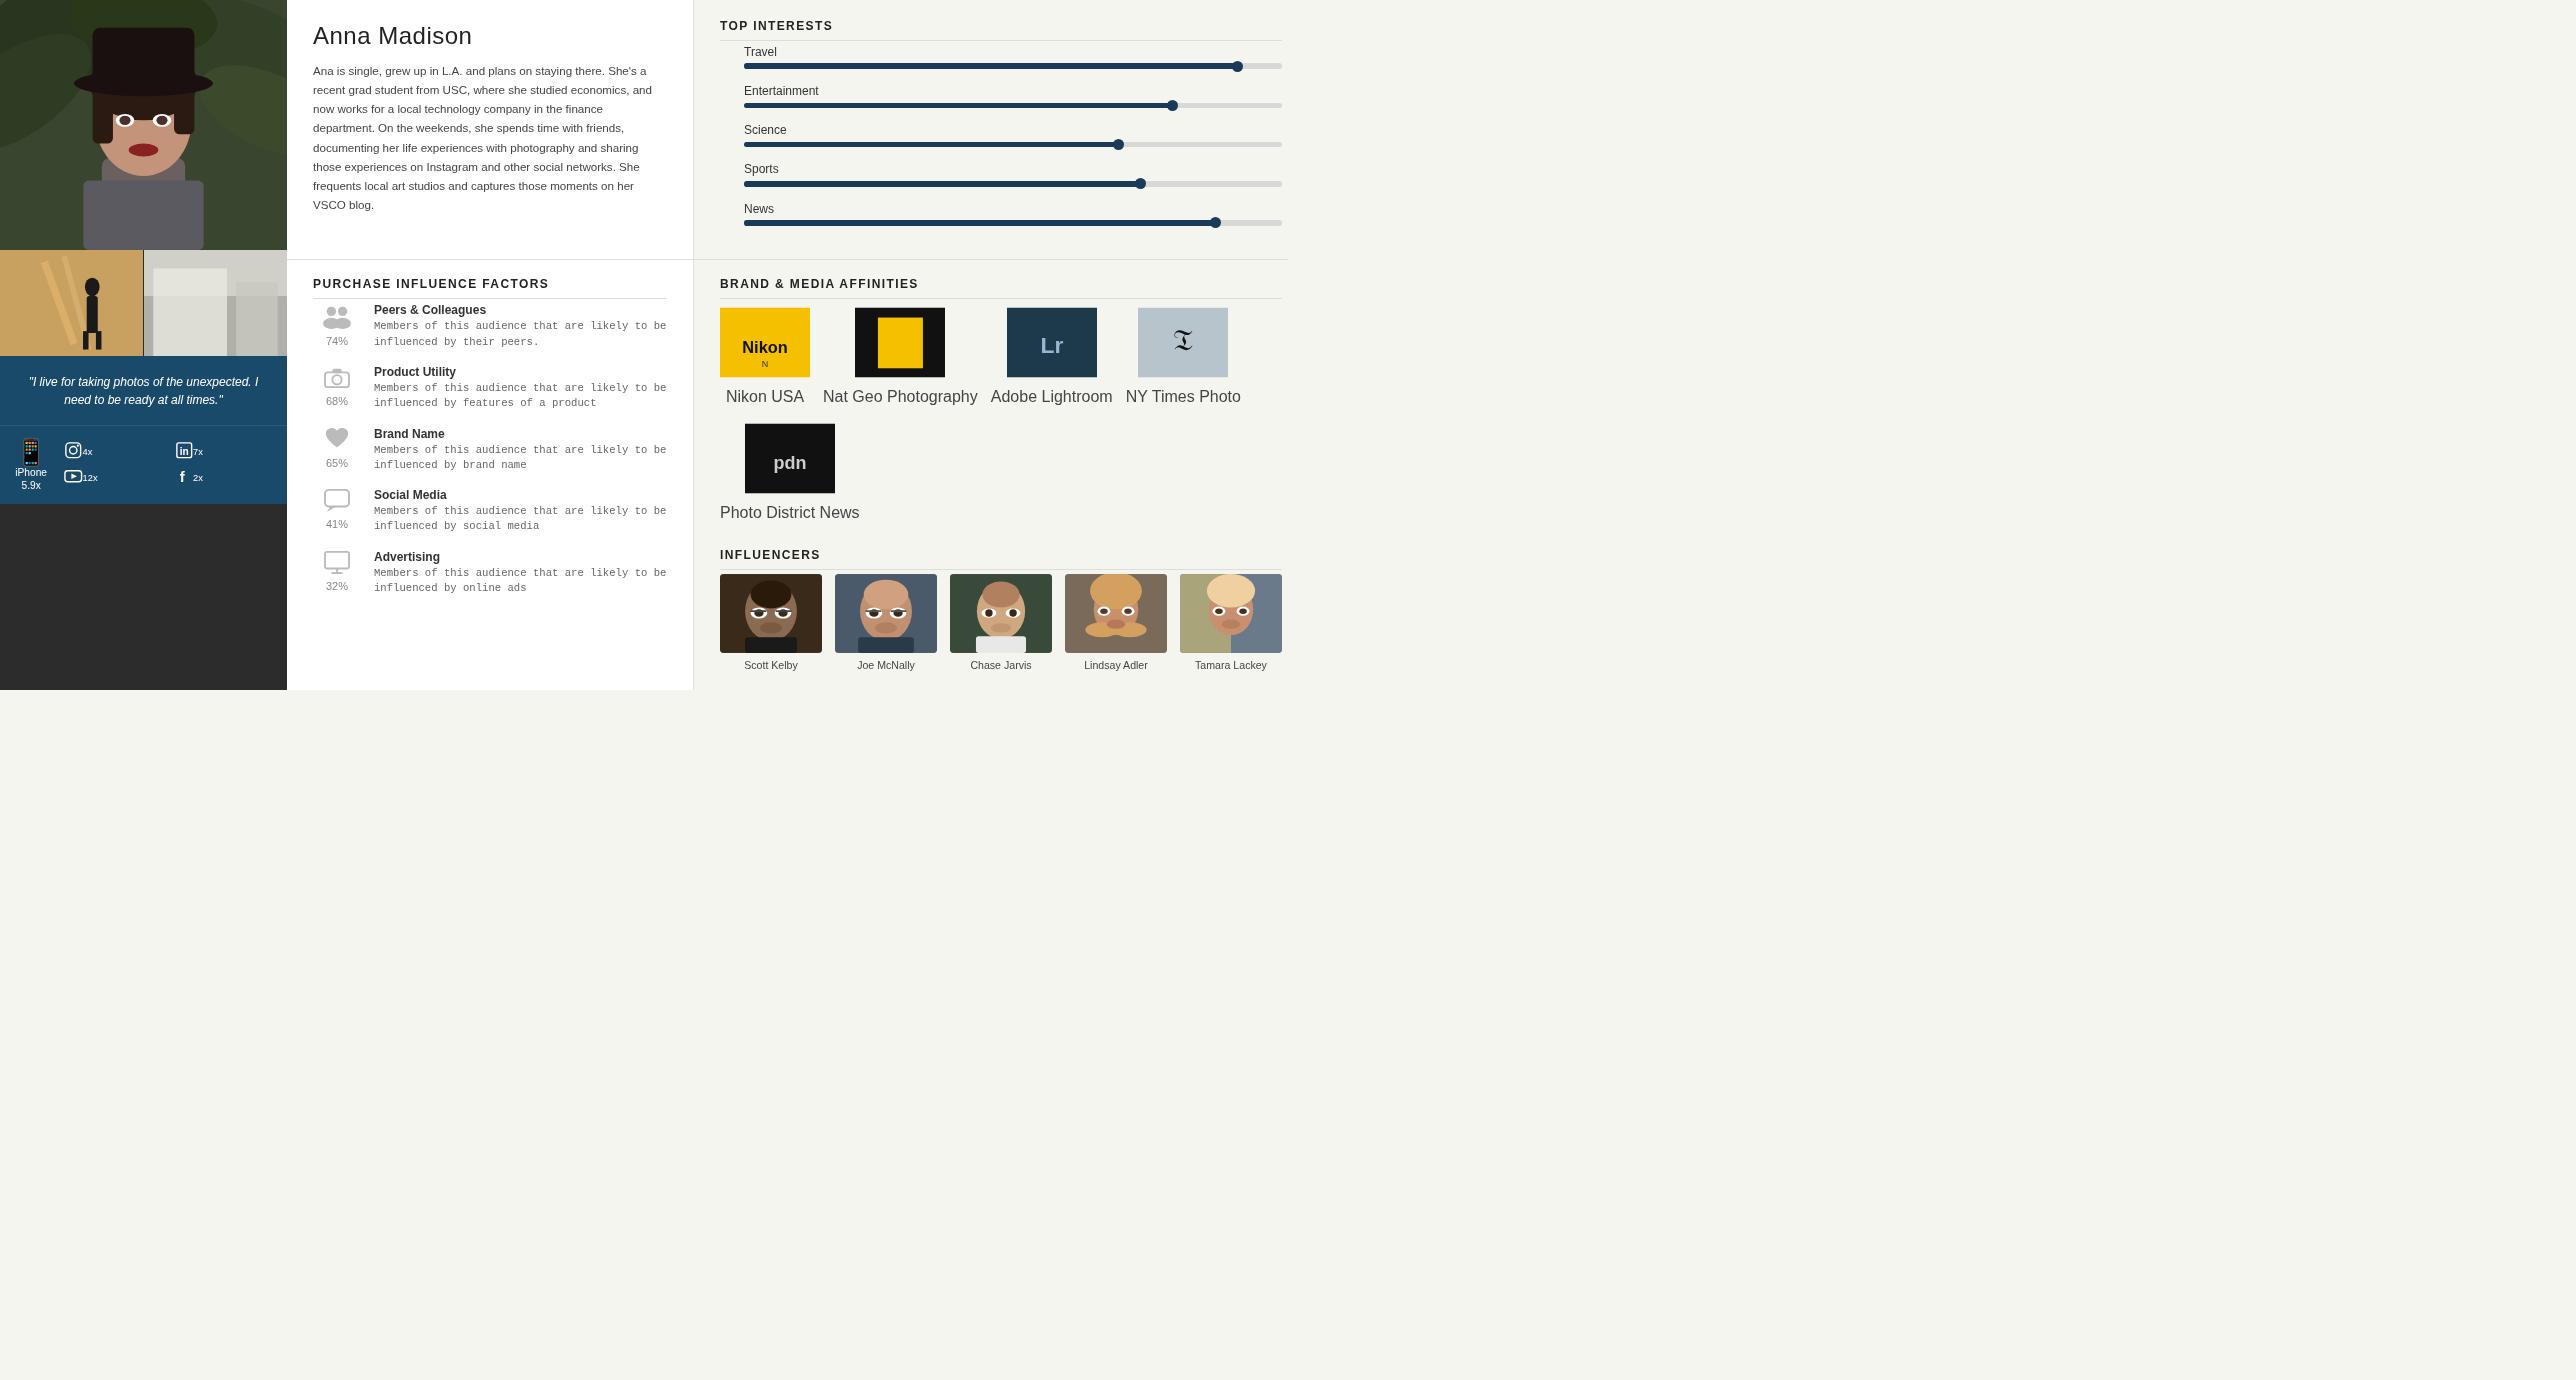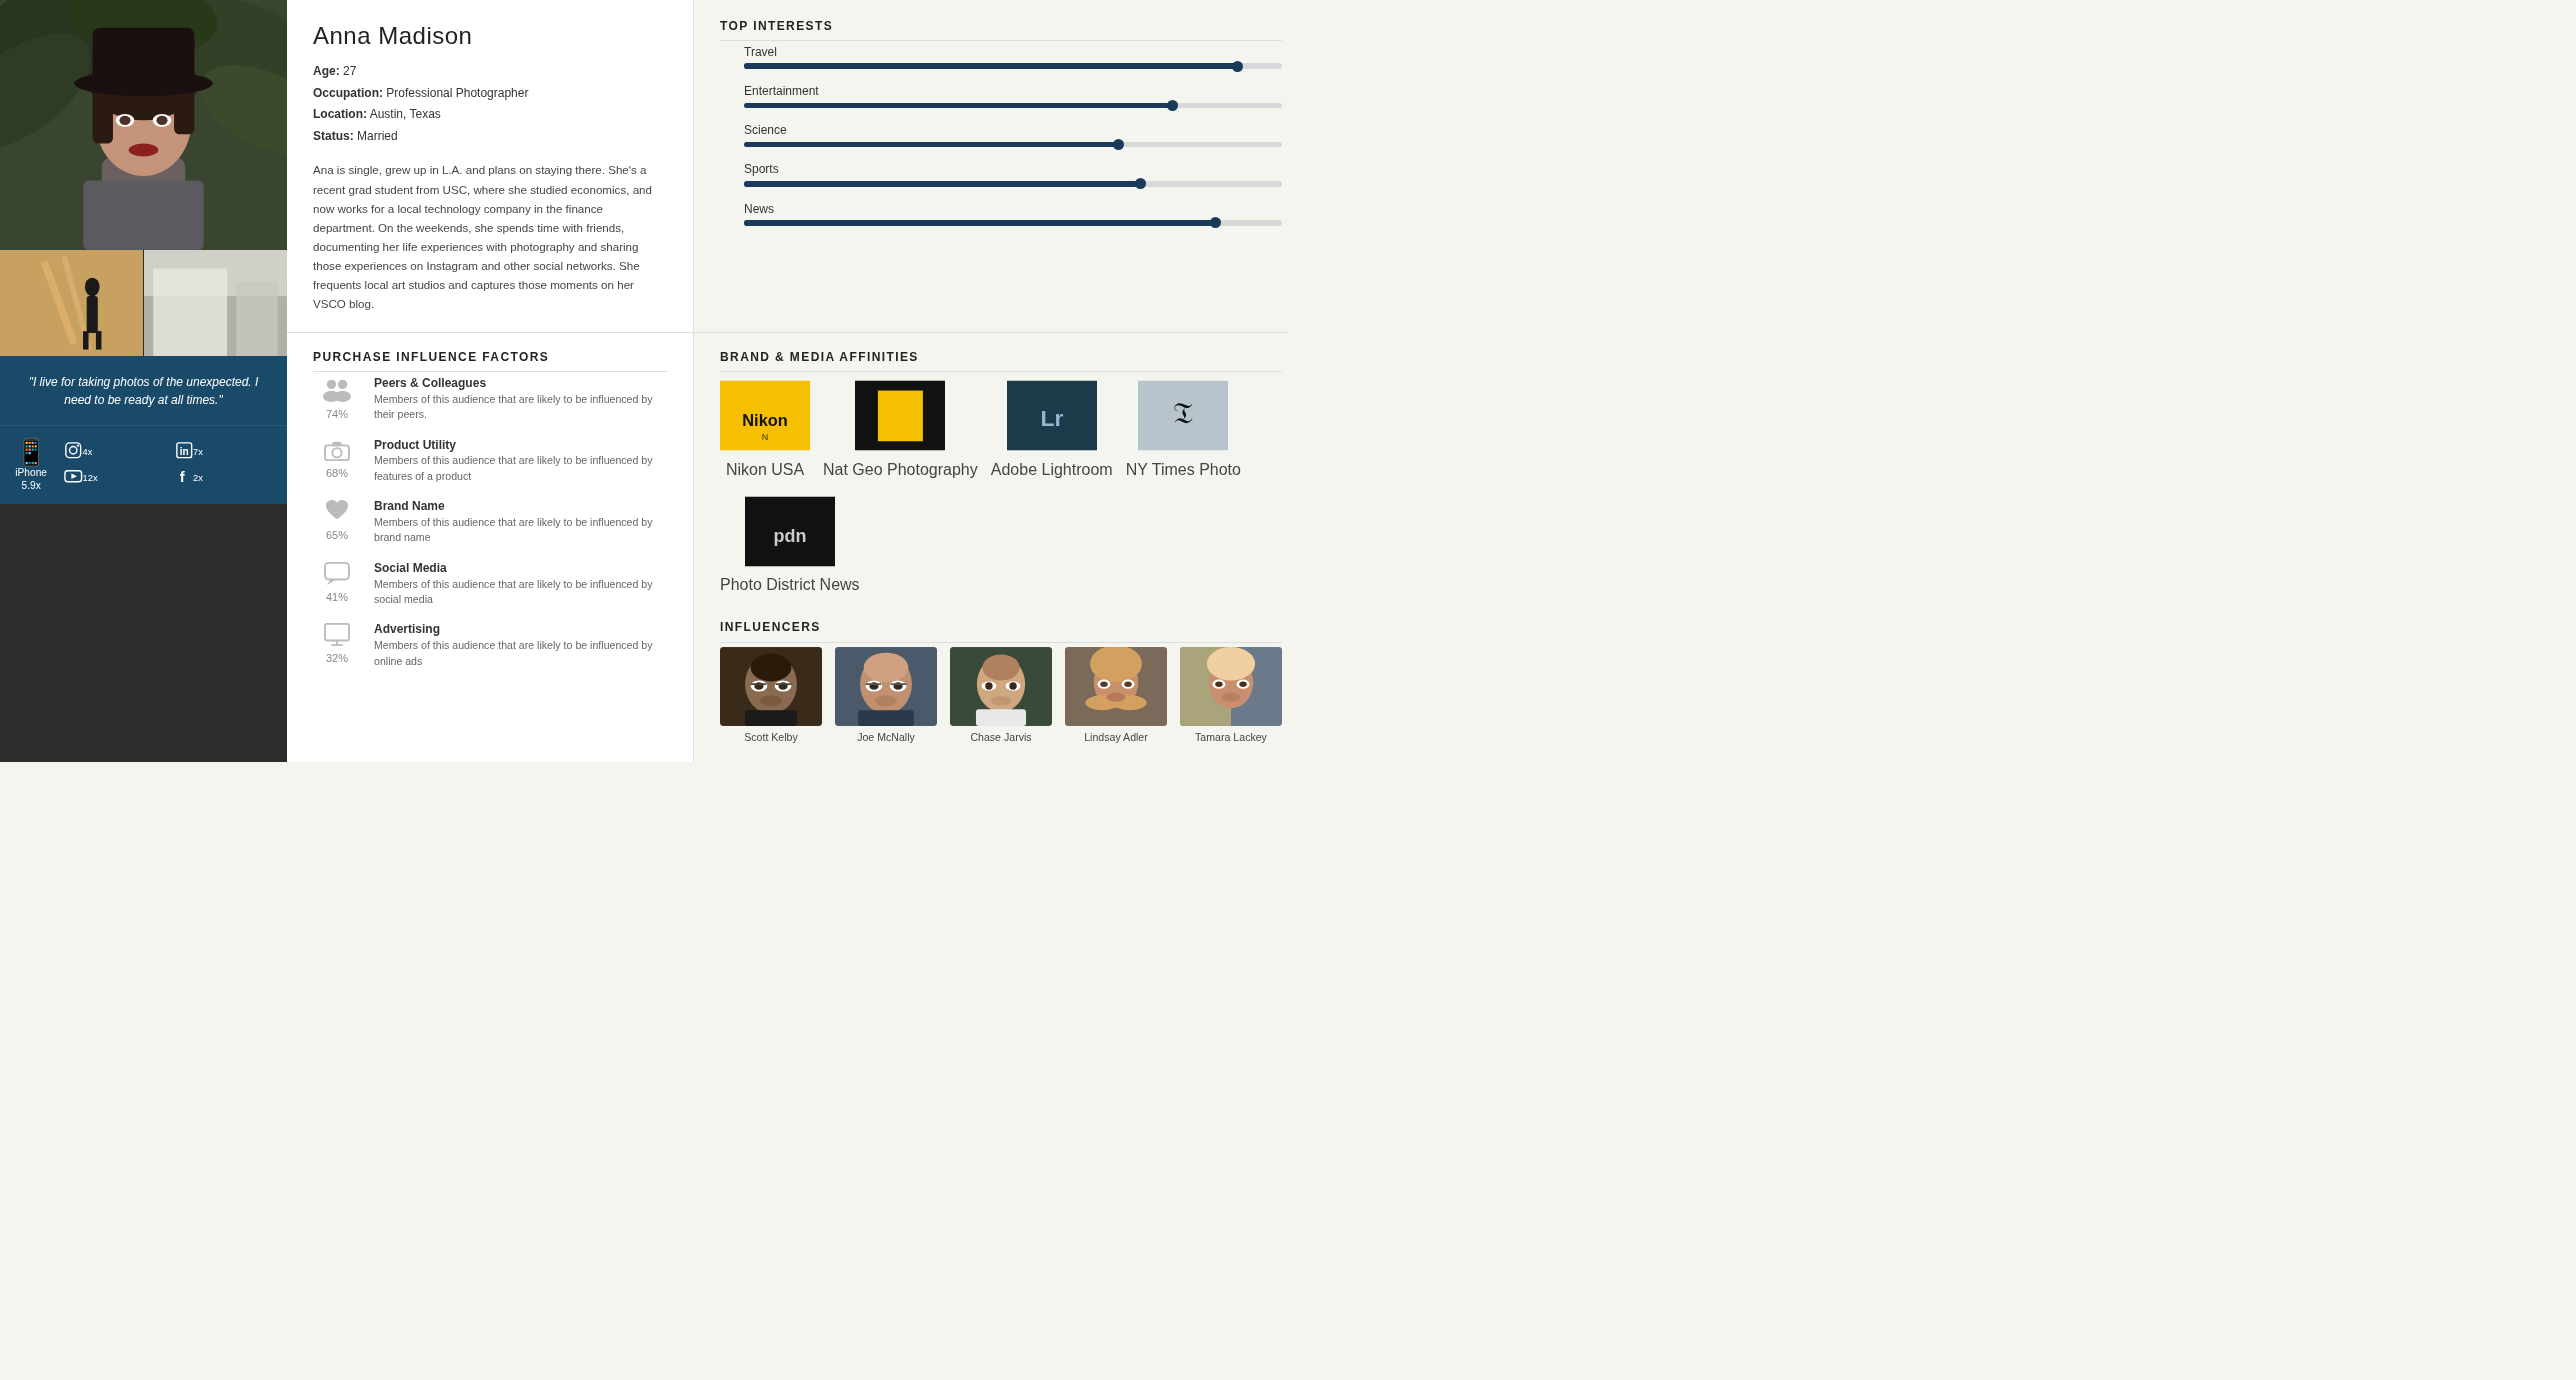--- a/index.html
+++ b/index.html
@@ -194,20 +194,21 @@
     .influence-text .inf-title {
       font-weight: bold;
       font-size: 12px;
       color: #333;
       margin-bottom: 1.9px;
     }
     .influence-text .inf-desc {
       font-size: 10.6px;
       color: #666;
       line-height: 1.45;
+      font-family: Liberation Mono, monospace;
     }
 
     
     .interests-section {
       flex: 1;
       padding: 18.5px 26px 18.5px 26px;
       background: #f5f5f0;
     }
     .interest-item {
       margin-bottom: 15px;
@@ -421,26 +422,20 @@
       </div>
     </div>
   </div>
 
   <div class="main">
 
     <div class="top-section">
 
       <div class="profile-section">
         <h1 class="profile-name">Anna Madison</h1>
-        <div class="profile-details">
-          <div><span class="label">Age:</span> <span>27</span></div>
-          <div><span class="label">Occupation:</span> <span>Professional Photographer</span></div>
-          <div><span class="label">Location:</span> <span>Austin, Texas</span></div>
-          <div><span class="label">Status:</span> <span>Married</span></div>
-        </div>
         <p class="profile-bio">Ana is single, grew up in L.A. and plans on staying there. She's a recent grad student from USC, where she studied economics, and now works for a local technology company in the finance department. On the weekends, she spends time with friends, documenting her life experiences with photography and sharing those experiences on Instagram and other social networks. She frequents local art studios and captures those moments on her VSCO blog.</p>
       </div>
 
       <div class="interests-section">
         <div class="section-title">TOP INTERESTS</div>
         <div id="interests-container">
             <div class="interest-item">
       <div class="interest-label">Travel</div>
       <div class="interest-bar-bg">
         <div class="interest-bar-fill" style="width:92%"></div>

